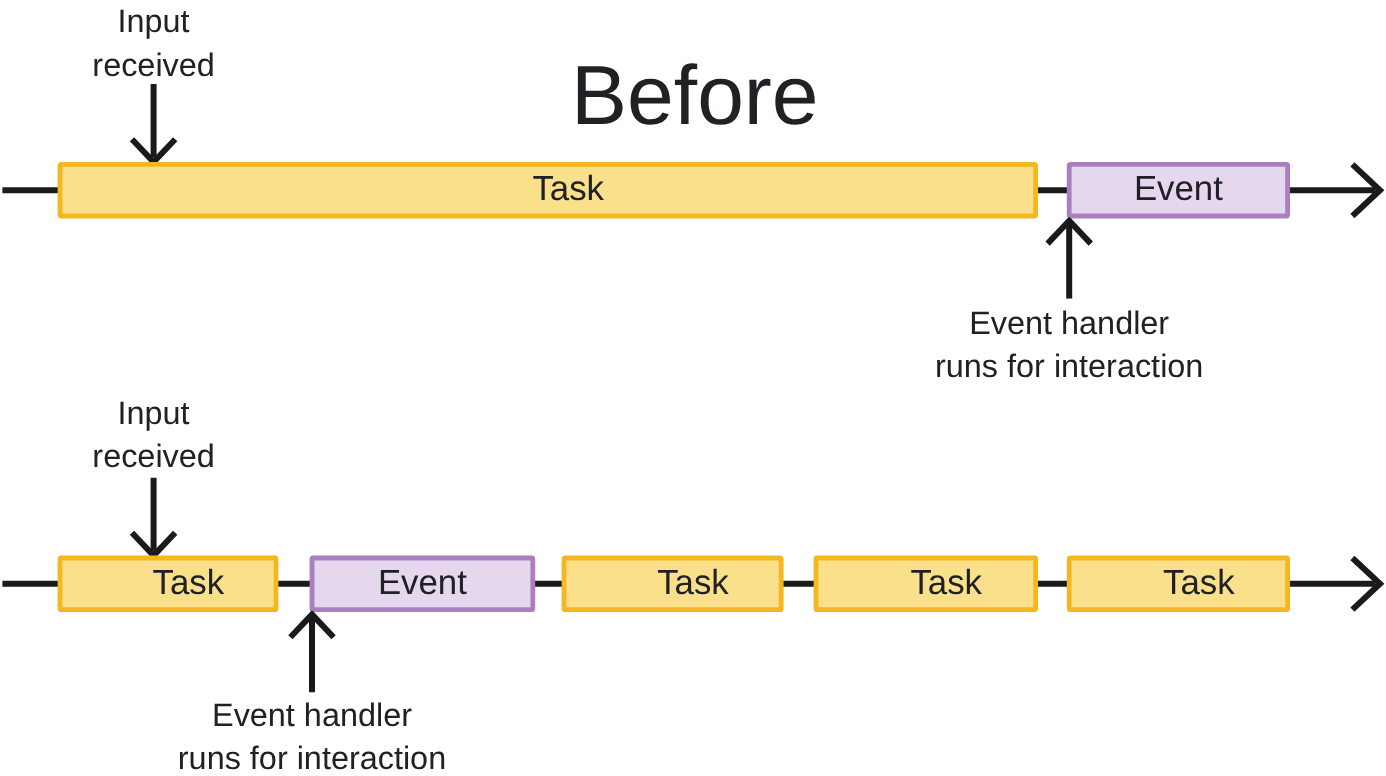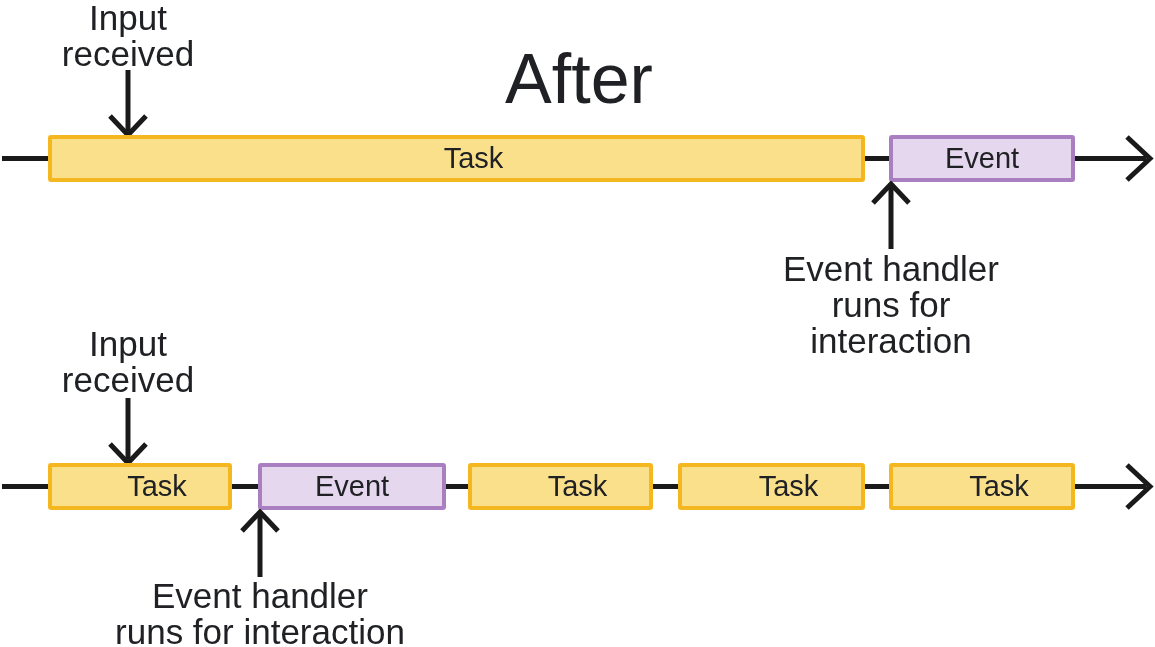--- a/index.html
+++ b/index.html
@@ -21,21 +21,21 @@
     line-height: 1;
     font-weight: 400;
     color: var(--text-color, #202124);
     white-space: nowrap;
   }
 
   .annotation {
     position: absolute;
     transform: translateX(-50%);
     text-align: center;
-    font-size: 35px;
+    font-size: 27px;
     line-height: 36px;
     font-weight: 400;
     white-space: pre-line;
     color: var(--text-color, #202124);
   }
 
   .axis { position: absolute; left: 0; width: 1155px; height: 47px; }
 
   .axis line, .axis polyline,
   .arrow line, .arrow polyline {
@@ -61,21 +61,21 @@
     color: var(--text-color, #202124);
   }
   .seg.task  { background: var(--task-fill, #FBE08C);  border: 4px solid var(--task-border, #F5B71F); padding-left: 34px; }
   .seg.event { background: var(--event-fill, #E5D8EE); border: 4px solid var(--event-border, #A97FC2); }
 </style>
 </head>
 <body>
 
 <div class="canvas">
 
-  <div class="section-title" style="left:579px; top:44px;">After</div>
+  <div class="section-title" style="left:579px; top:44px;">Before</div>
 
   <div class="annotation" style="left:128px; top:0px;">Input
 received</div>
 
   <svg class="arrow" style="left:106px; top:70px;" width="44" height="68" viewBox="0 0 44 68">
     <line x1="22" y1="0" x2="22" y2="61"></line>
     <polyline points="4,46 22,65 40,46"></polyline>
   </svg>
 
   <svg class="axis" style="top:135px;" width="1155" height="47" viewBox="0 0 1155 47">

